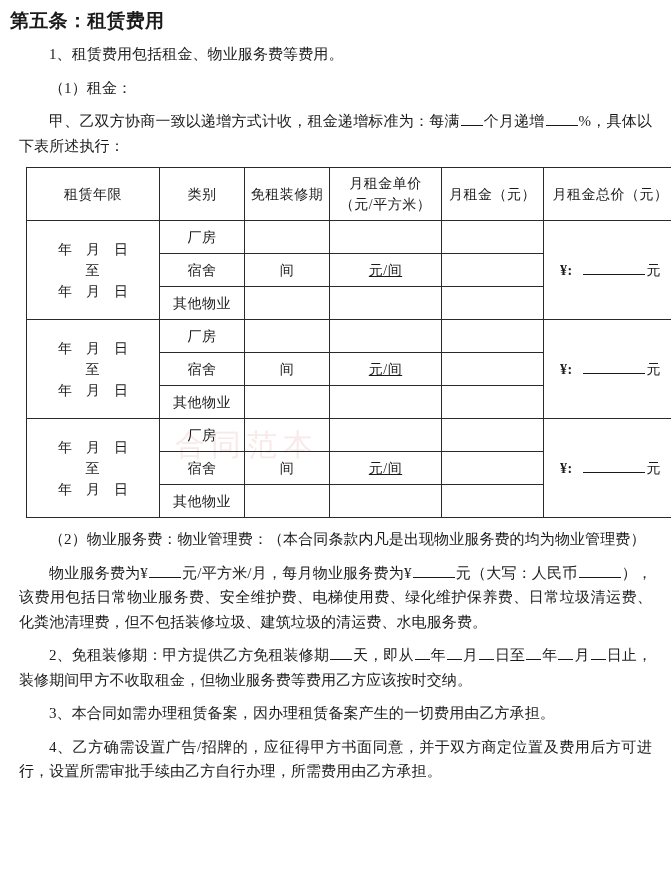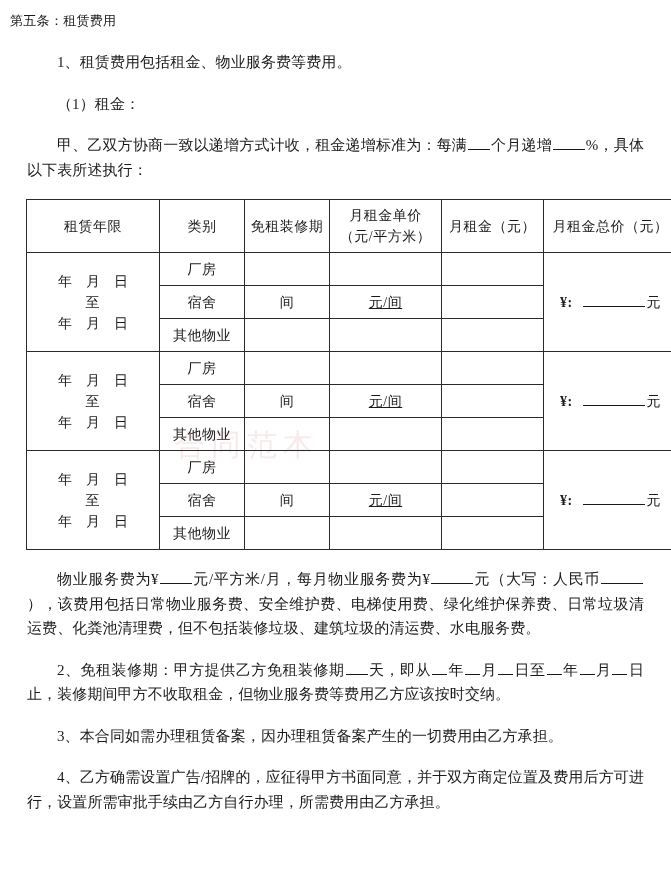--- a/index.html
+++ b/index.html
@@ -38,30 +38,30 @@
     line-height: 60px;
     text-align: left;
     opacity: 0.55;
   }
   .content {
     position: relative;
     z-index: 2;
     padding: 9px 10px 0 10px;
   }
   h1.heading {
-    font-size: 13px;
-    font-weight: normal;
+    font-size: 19px;
+    font-weight: bold;
     margin: 0 0 1px 0;
     line-height: 24px;
     letter-spacing: 0.3px;
   }
   p.para {
     font-size: 15px;
     line-height: 24.5px;
-    margin: 17px;
+    margin: 9px;
     text-align: justify;
     text-justify: inter-ideograph;
     letter-spacing: 0.1px;
   }
   p.indent {
     text-indent: 30px;
   }
   .blank {
     display: inline-block;
     border-bottom: 1px solid #1a1a1a;
@@ -261,20 +261,21 @@
         <tr>
           <td class="body-row">其他物业</td>
           <td class="body-row unit-right"></td>
           <td class="body-row unit-center"></td>
           <td class="body-row"></td>
         </tr>
 
       </tbody>
     </table>
 
+    <p class="para indent">（2）物业服务费：物业管理费：（本合同条款内凡是出现物业服务费的均为物业管理费）</p>
 
     <p class="para indent"><span>物业服务费为¥</span><span class="blank b-md"></span><span>元/平方米/月，每月物业服务费为¥</span><span class="blank b-lg"></span><span>元（大写：人民币</span><span class="blank b-lg"></span><span>），该费用包括日常物业服务费、安全维护费、电梯使用费、绿化维护保养费、日常垃圾清运费、化粪池清理费，但不包括装修垃圾、建筑垃圾的清运费、水电服务费。</span></p>
 
     <p class="para indent"><span>2、免租装修期：甲方提供乙方免租装修期</span><span class="blank b-sm"></span><span>天，即从</span><span class="blank b-xs"></span><span>年</span><span class="blank b-xs"></span><span>月</span><span class="blank b-xs"></span><span>日至</span><span class="blank b-xs"></span><span>年</span><span class="blank b-xs"></span><span>月</span><span class="blank b-xs"></span><span>日止，装修期间甲方不收取租金，但物业服务费等费用乙方应该按时交纳。</span></p>
 
 
     <p class="para indent">3、本合同如需办理租赁备案，因办理租赁备案产生的一切费用由乙方承担。</p>
 
     <p class="para indent">4、乙方确需设置广告/招牌的，应征得甲方书面同意，并于双方商定位置及费用后方可进行，设置所需审批手续由乙方自行办理，所需费用由乙方承担。</p>
 

